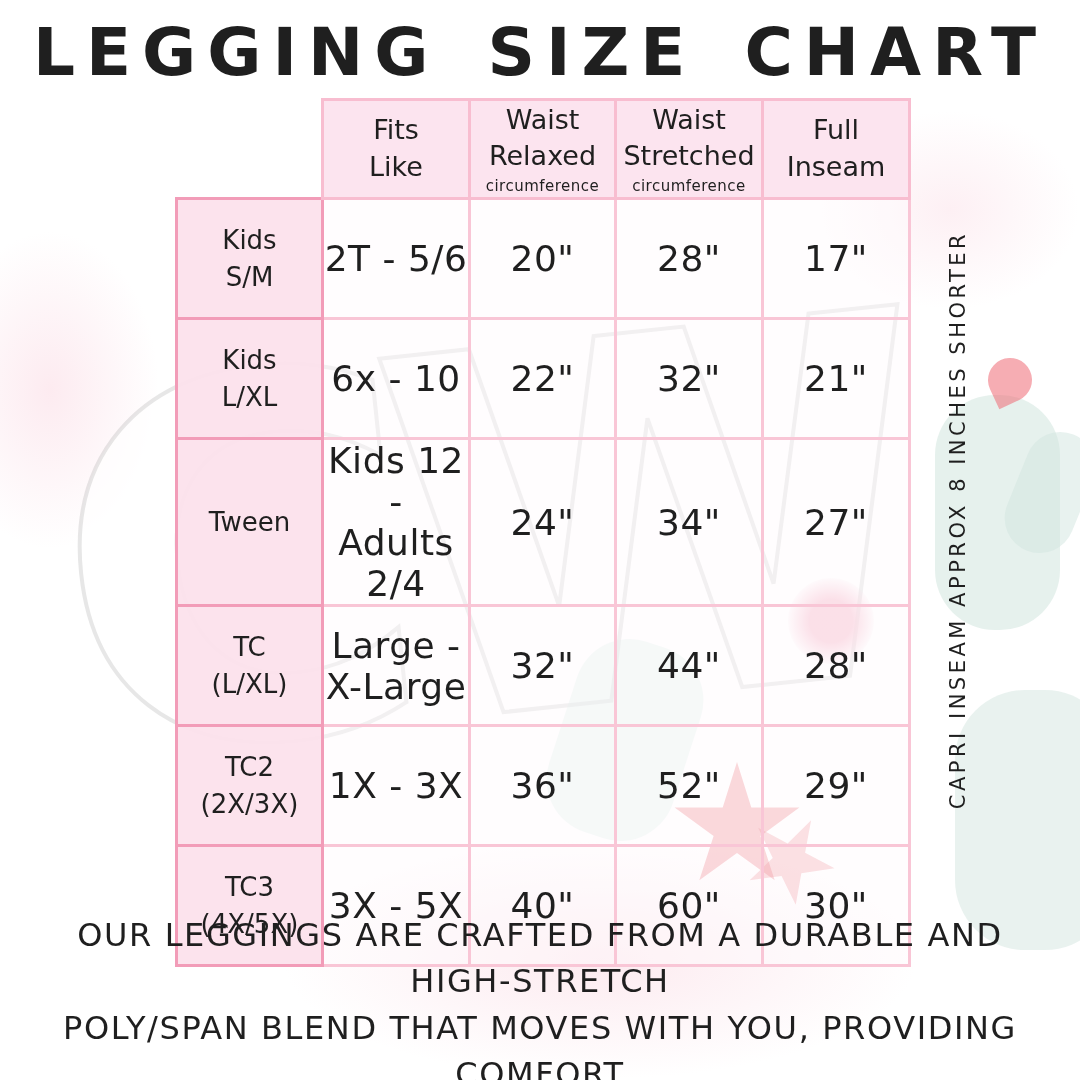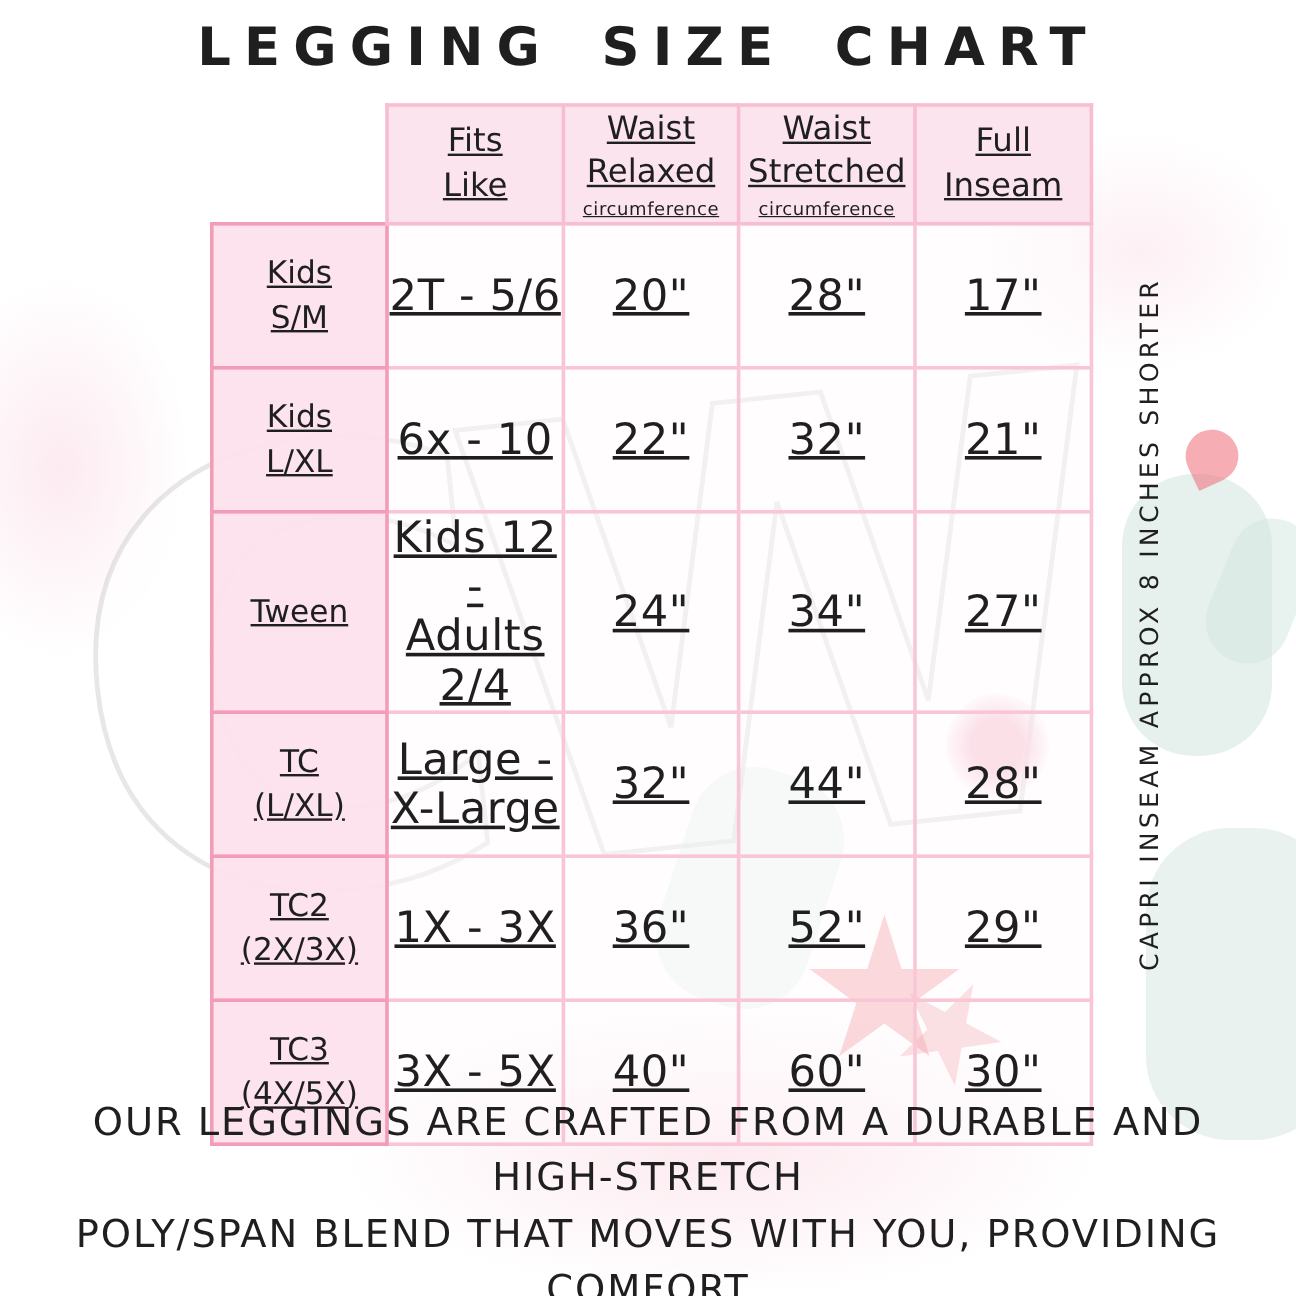--- a/index.html
+++ b/index.html
@@ -28,24 +28,24 @@
   .poinsettia{left:672px;top:762px;width:130px;height:130px;background:#e84f5a;opacity:.38;
       clip-path:polygon(50% 0%,61% 35%,98% 35%,68% 57%,79% 91%,50% 70%,21% 91%,32% 57%,2% 35%,39% 35%);}
   .poinsettia2{left:745px;top:815px;width:90px;height:90px;background:#e6505c;opacity:.3;
       clip-path:polygon(50% 0%,61% 35%,98% 35%,68% 57%,79% 91%,50% 70%,21% 91%,32% 57%,2% 35%,39% 35%);
       transform:rotate(28deg);}
   .pink-flower{left:788px;top:578px;width:86px;height:86px;border-radius:50%;
       background:radial-gradient(circle,#f7c4d3 35%,rgba(247,196,211,0) 75%);opacity:.9;}
 
   
   .title{position:absolute;top:14px;left:0;width:100%;text-align:center;z-index:2;
-         font-size:44px;font-weight:700;letter-spacing:11px;word-spacing:14px;}
+         font-size:66px;font-weight:700;letter-spacing:11px;word-spacing:14px;}
 
   
-  .size-table{position:absolute;left:175px;top:86px;z-index:1;border-collapse:collapse;table-layout:fixed;text-decoration:underline;}
+  .size-table{position:absolute;left:175px;top:98px;z-index:1;border-collapse:collapse;table-layout:fixed;}
   .size-table th,.size-table td{padding:0;text-align:center;vertical-align:middle;font-weight:normal;
          white-space:pre-line;}
   .corner{border:none;background:transparent;}
   .h-cell{background:rgba(252,227,238,.95);border:3px solid #f8bdd0;font-size:27px;line-height:1.35;}
   .h-sub{display:block;font-size:15px;letter-spacing:.5px;margin-top:1px;}
   .label-cell{background:rgba(252,225,236,.95);border:3px solid #f29cb8;font-size:26px;line-height:1.4;}
   .data-cell{background:rgba(255,251,253,.45);border:3px solid #f9c6d6;font-size:36px;letter-spacing:.5px;}
   .col-size{width:146px;} .col-a{width:147px;} .col-b{width:146px;} .col-c{width:147px;} .col-d{width:147px;}
   .hrow{height:99px;} .drow{height:120px;}
 

